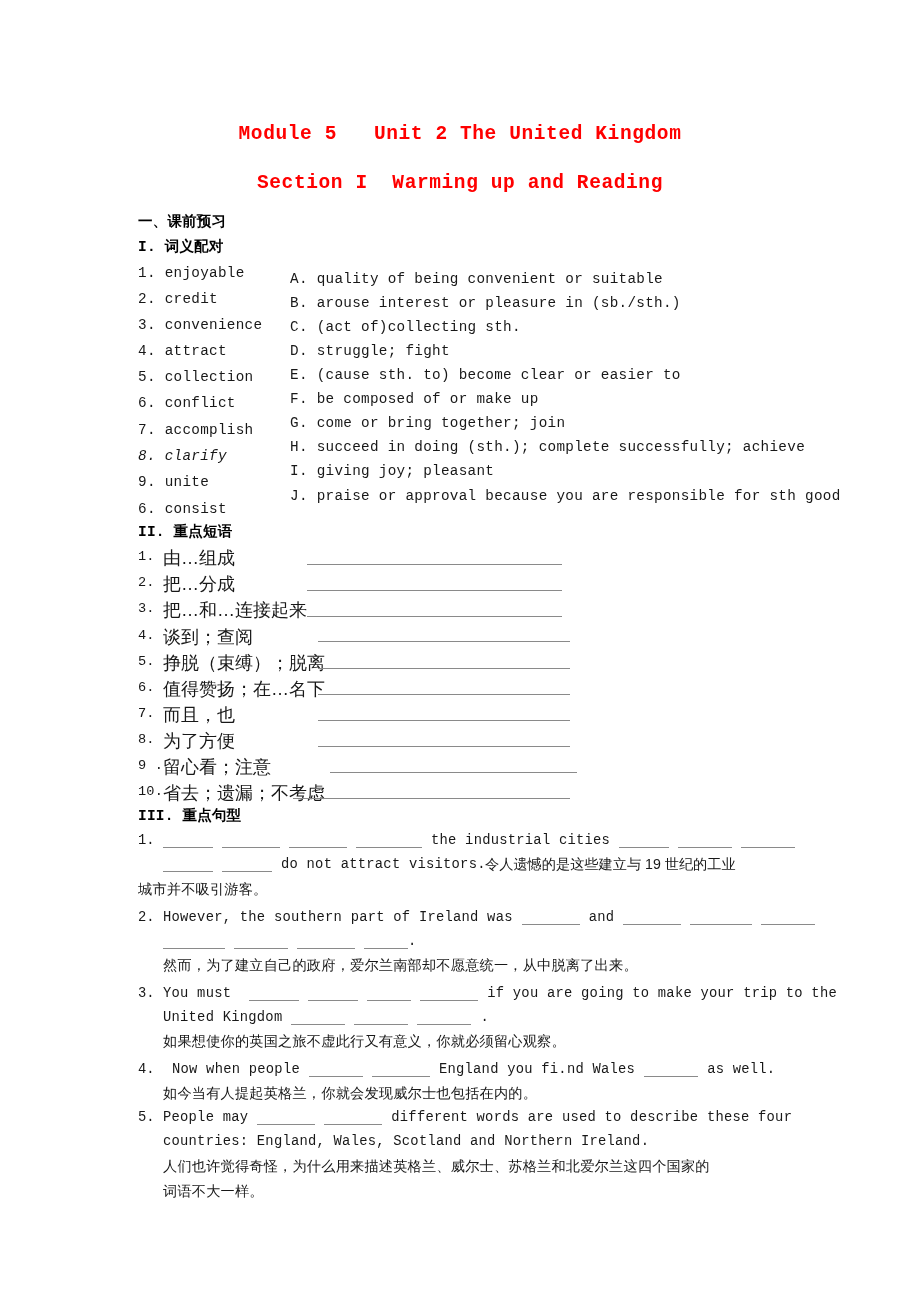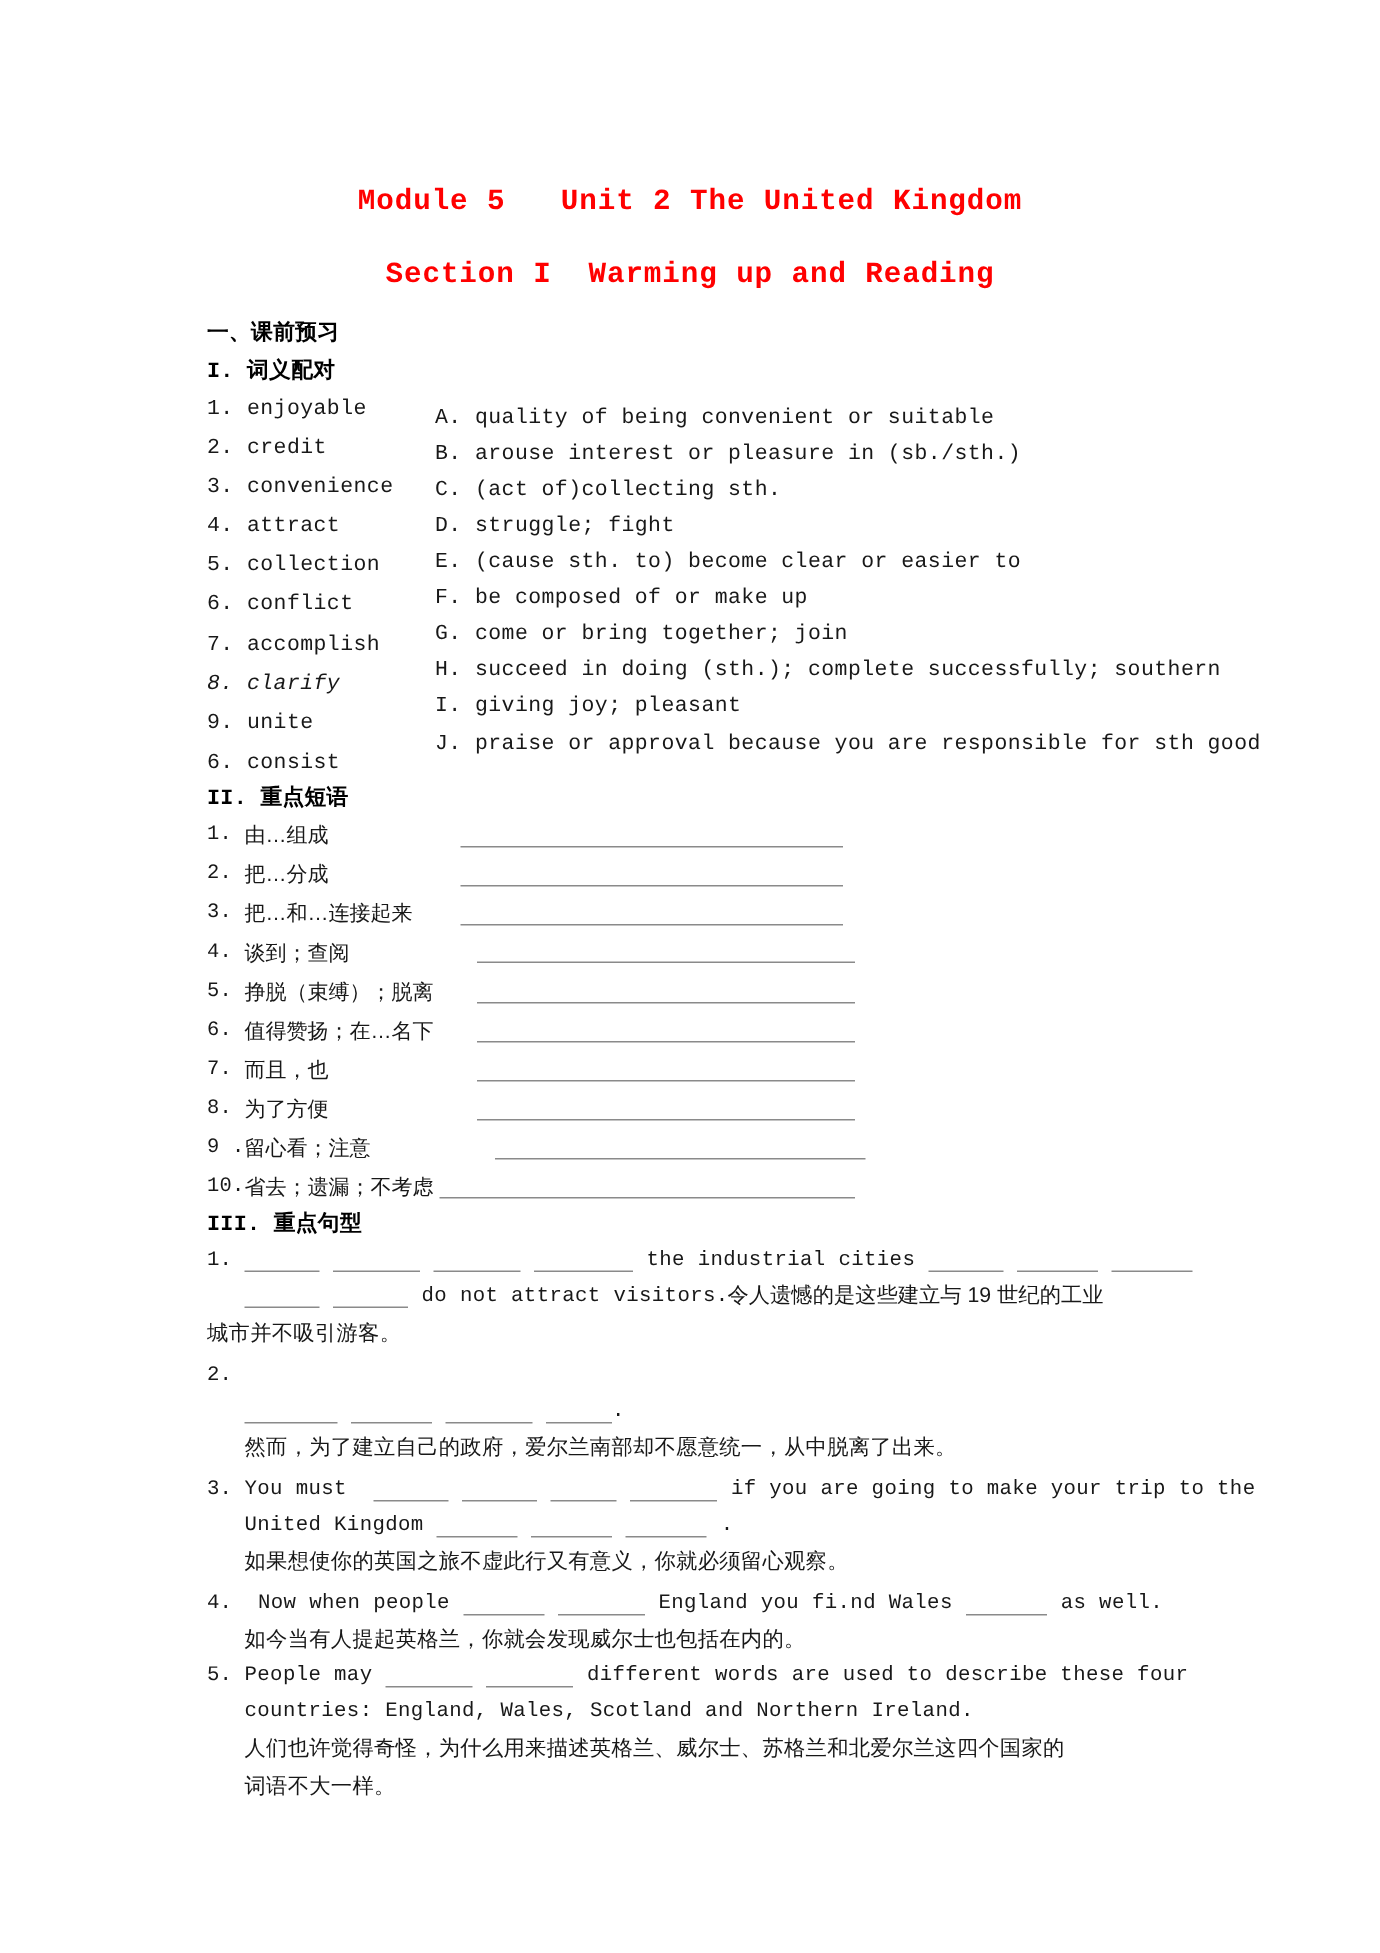--- a/index.html
+++ b/index.html
@@ -66,21 +66,21 @@
     font-size: 14px;
     color: #181818;
   }
 
   
   .word-item { left: 138px; font-size: 14.3px; letter-spacing: 0.3px; }
   .def-item  { left: 290px; font-size: 14.3px; letter-spacing: 0.3px; }
 
   
   .phrase-num { left: 138px; font-size: 13.6px; letter-spacing: 0.2px; }
-  .phrase-cn  { left: 163px; font-size: 14px; }
+  .phrase-cn  { left: 163px; font-size: 18px; }
 
   
   .blank-line {
     position: absolute;
     height: 0;
     border-bottom: 1px solid #8a8a8a;
   }
 
   
   .sent-num { left: 138px; font-size: 13.8px; }
@@ -135,21 +135,21 @@
   <div class="t word-item" style="top:475px;">9. unite</div>
   <div class="t word-item" style="top:502px;">6. consist</div>
 
   <div class="t def-item" style="top:272px;">A. quality of being convenient or suitable</div>
   <div class="t def-item" style="top:296px;">B. arouse interest or pleasure in (sb./sth.)</div>
   <div class="t def-item" style="top:320px;">C. (act of)collecting sth.</div>
   <div class="t def-item" style="top:344px;">D. struggle; fight</div>
   <div class="t def-item" style="top:368px;">E. (cause sth. to) become clear or easier to</div>
   <div class="t def-item" style="top:392px;">F. be composed of or make up</div>
   <div class="t def-item" style="top:416px;">G. come or bring together; join</div>
-  <div class="t def-item" style="top:440px;">H. succeed in doing (sth.); complete successfully; southern</div>
+  <div class="t def-item" style="top:440px;">H. succeed in doing (sth.); complete successfully; achieve</div>
   <div class="t def-item" style="top:464px;">I. giving joy; pleasant</div>
   <div class="t def-item" style="top:489px;">J. praise or approval because you are responsible for sth good</div>
 
   <div class="sec-head mono-prefix" style="top:522px;">II. 重点短语</div>
 
   <div class="t phrase-num" style="top:550px;">1.</div>
   <div class="t cn phrase-cn" style="top:549px;">由…组成</div>
   <div class="blank-line" style="left:307px; top:564px; width:255px;"></div>
 
   <div class="t phrase-num" style="top:576px;">2.</div>
@@ -191,20 +191,21 @@
   <div class="sec-head mono-prefix" style="top:806px;">III. 重点句型</div>
 
   <div class="t sent-num" style="top:834px;">1.</div>
   <div class="t sent-body" style="top:834px;"><span class="ib w50"></span><span class="gp"></span><span class="ib w58"></span><span class="gp"></span><span class="ib w58"></span><span class="gp"></span><span class="ib w66"></span><span class="gp"></span><span>the industrial cities</span><span class="gp"></span><span class="ib w50"></span><span class="gp"></span><span class="ib w54"></span><span class="gp"></span><span class="ib w54"></span></div>
 
   <div class="t sent-body" style="top:858px;"><span class="ib w50"></span><span class="gp"></span><span class="ib w50"></span><span class="gp"></span><span>do not attract visitors.</span></div>
   <div class="t cn" style="left:485px; top:857px; font-size:14.2px;">令人遗憾的是这些建立与 19 世纪的工业</div>
   <div class="t cn sent-cn indent-none" style="top:882px;">城市并不吸引游客。</div>
 
   <div class="t sent-num" style="top:911px;">2.</div>
+  <div class="t sent-body" style="top:911px;"><span>However, the southern part of Ireland was</span><span class="gp"></span><span class="ib w58"></span><span class="gp"></span><span>and</span><span class="gp"></span><span class="ib w58"></span><span class="gp"></span><span class="ib w62"></span><span class="gp"></span><span class="ib w54"></span></div>
 
   <div class="t sent-body" style="top:935px;"><span class="ib w62"></span><span class="gp"></span><span class="ib w54"></span><span class="gp"></span><span class="ib w58"></span><span class="gp"></span><span class="ib w44"></span><span>.</span></div>
   <div class="t cn sent-cn" style="top:958px;">然而，为了建立自己的政府，爱尔兰南部却不愿意统一，从中脱离了出来。</div>
 
   <div class="t sent-num" style="top:987px;">3.</div>
   <div class="t sent-body" style="top:987px;"><span>You must</span><span class="gp"></span><span class="gp"></span><span class="ib w50"></span><span class="gp"></span><span class="ib w50"></span><span class="gp"></span><span class="ib w44"></span><span class="gp"></span><span class="ib w58"></span><span class="gp"></span><span>if you are going to make your trip to the</span></div>
 
   <div class="t sent-body" style="top:1011px;"><span>United Kingdom</span><span class="gp"></span><span class="ib w54"></span><span class="gp"></span><span class="ib w54"></span><span class="gp"></span><span class="ib w54"></span><span class="gp"></span><span>.</span></div>
   <div class="t cn sent-cn" style="top:1034px;">如果想使你的英国之旅不虚此行又有意义，你就必须留心观察。</div>
 

